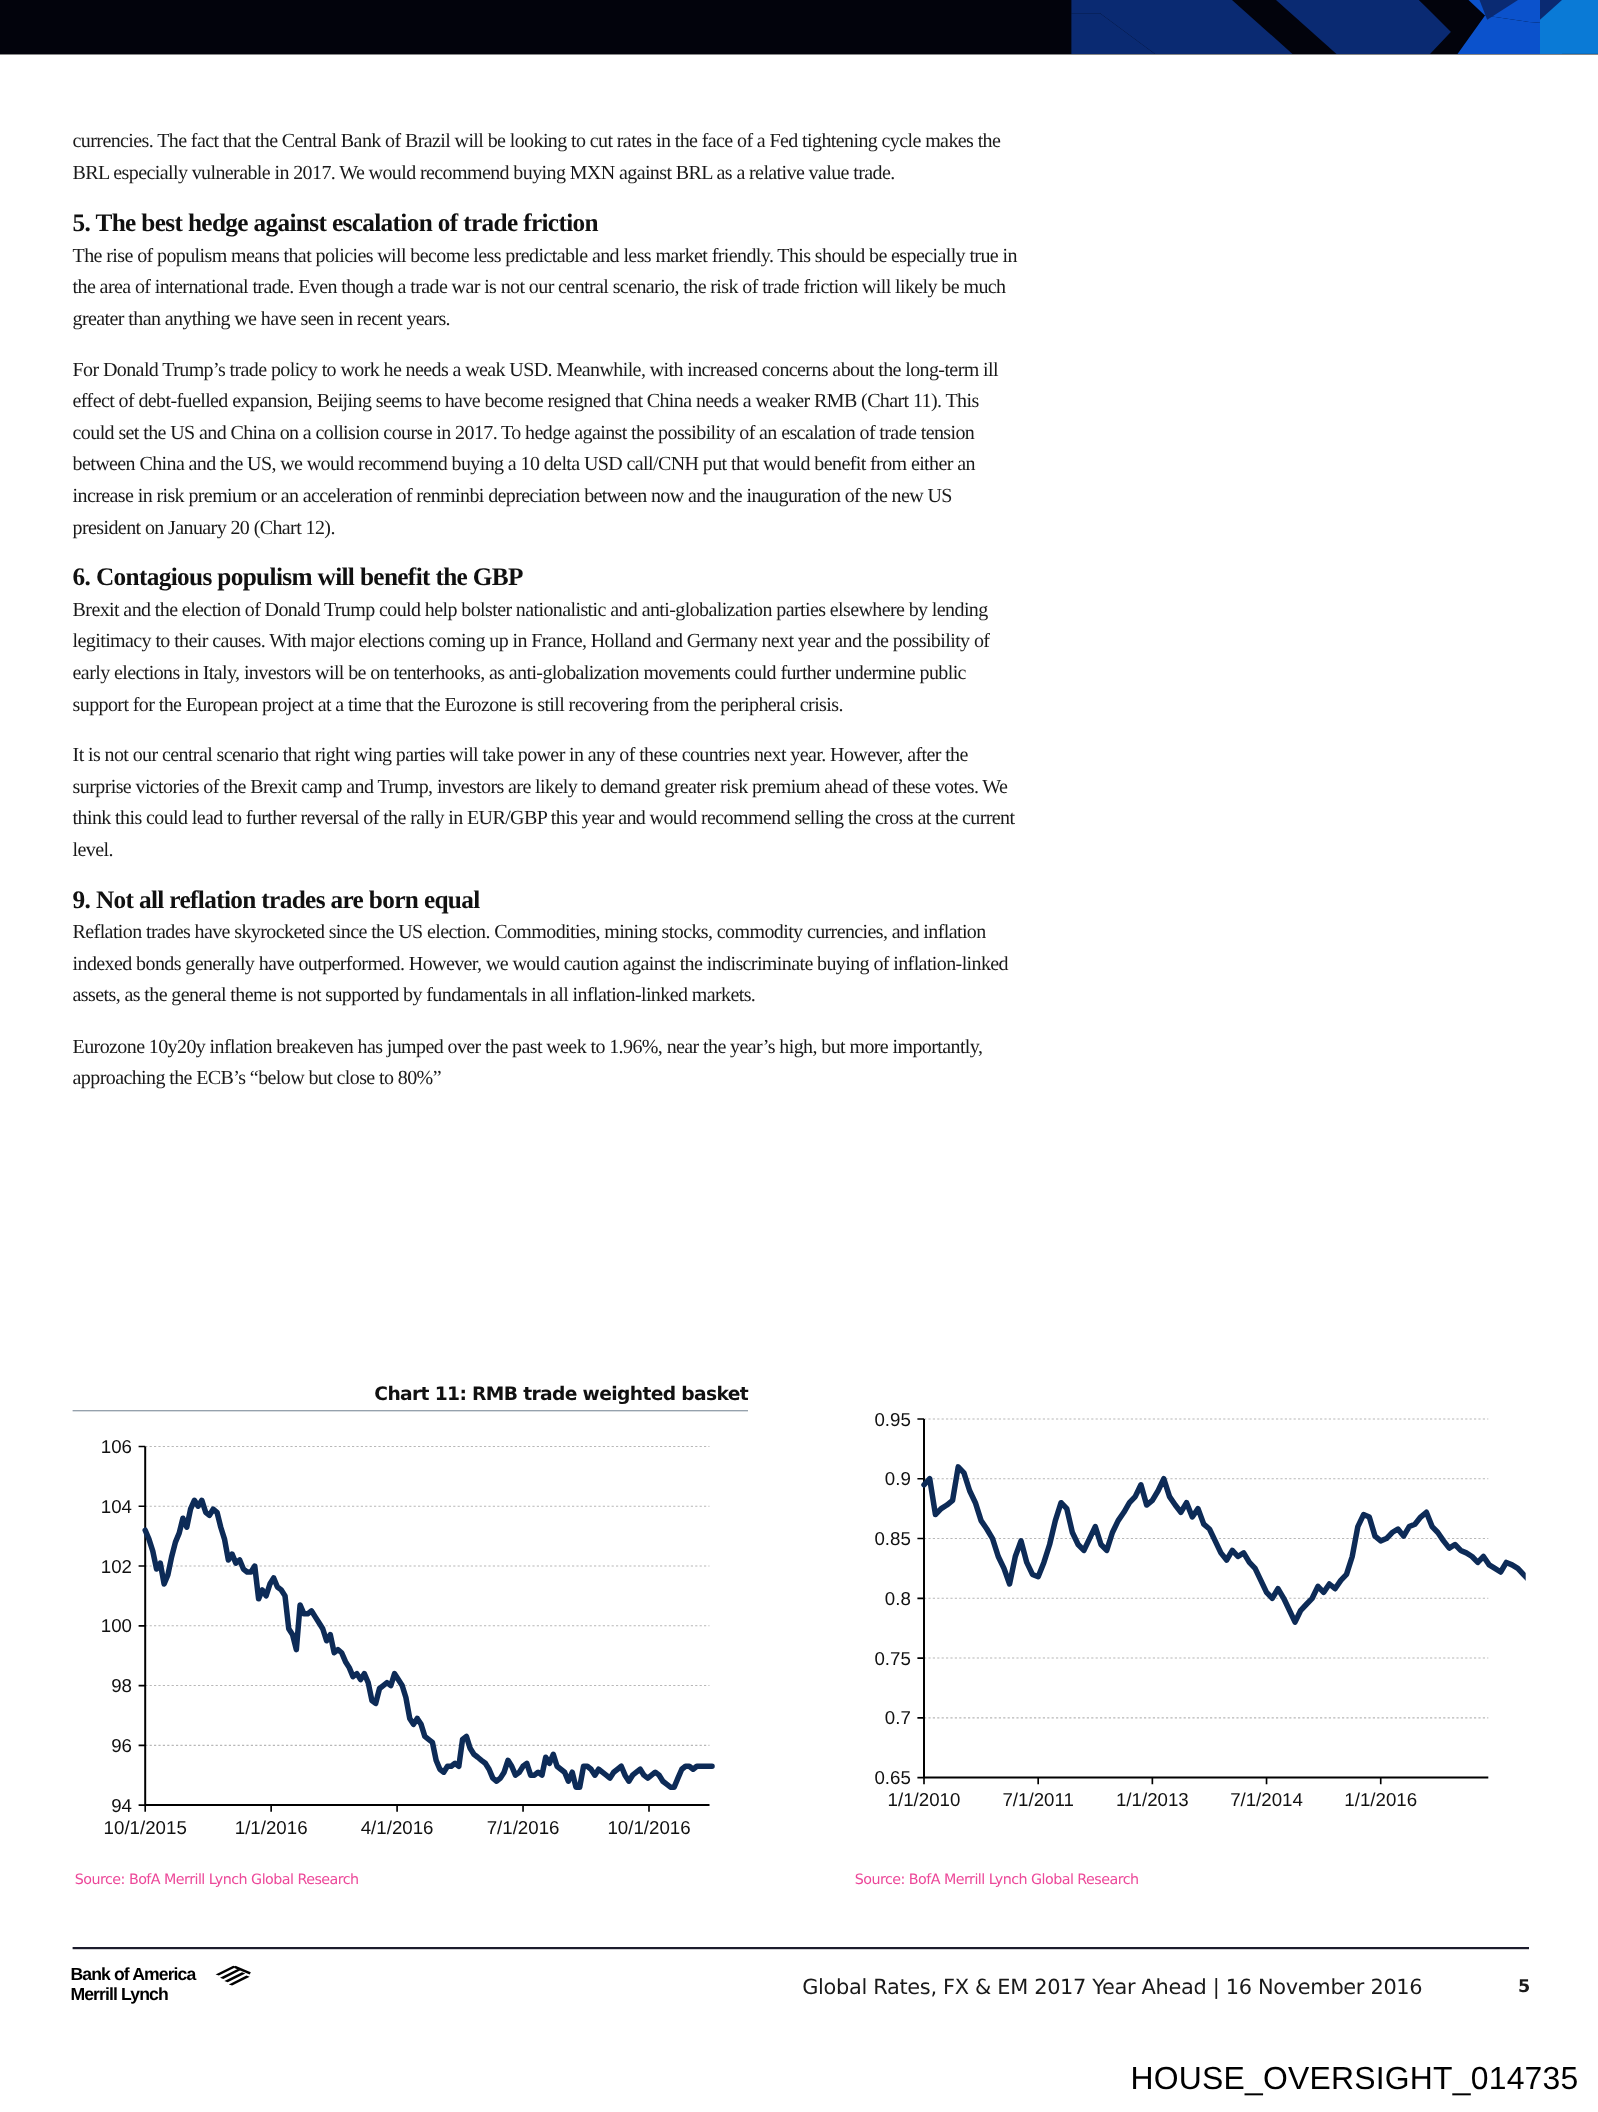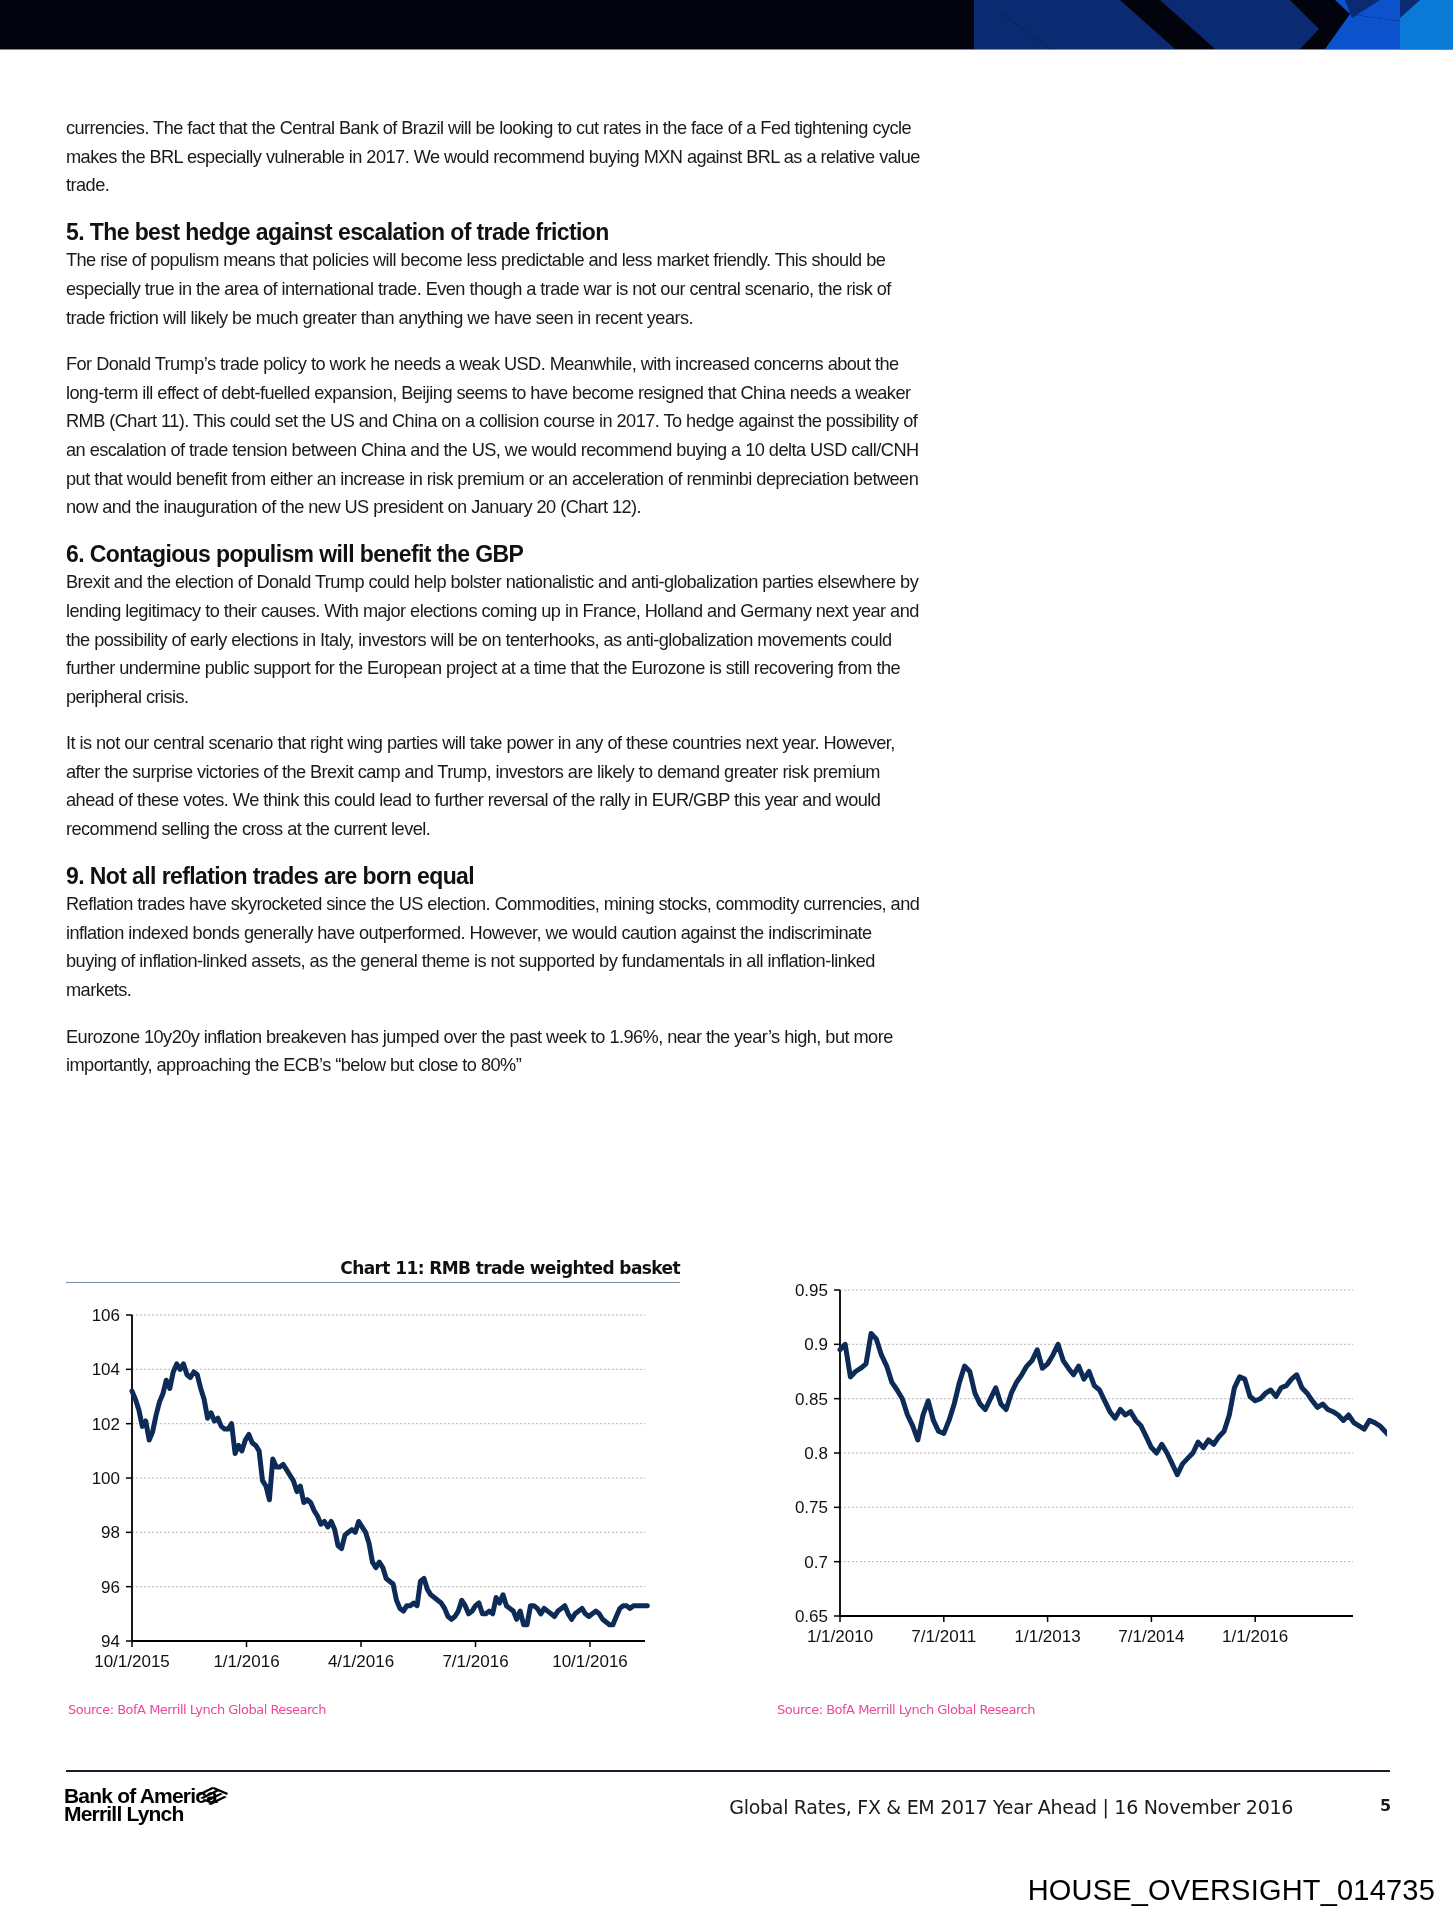--- a/index.html
+++ b/index.html
@@ -1,27 +1,27 @@
 <!DOCTYPE html>
 <html><head>
 <meta charset="utf-8">
 <style>
   html, body { margin:0; padding:0; background:#ffffff; }
   body { width:1453px; height:1920px; position:relative; overflow:hidden; font-family:"DejaVu Sans", sans-serif; color:#1a1a1a; }
   .topbar { position:absolute; left:0; top:0; width:1453px; height:49px; background:#02030c; overflow:hidden; border-bottom:1px solid #888; }
   .topbar svg { position:absolute; left:0; top:0; }
-  .body-text { position:absolute; left:66px; width:860px; top:114px; font-family:Liberation Sans, sans-serif; font-size:18.2px; line-height:28.6px; letter-spacing:-0.55px; color:#1a1a1a; }
+  .body-text { position:absolute; left:66px; width:860px; top:114px; font-family:Liberation Serif, serif; font-size:18.2px; line-height:28.6px; letter-spacing:-0.55px; color:#1a1a1a; }
   .body-text p { margin:0 0 18px 0; }
   .body-text h3 { margin:0; font-size:23px; font-weight:bold; line-height:28.6px; letter-spacing:-0.6px; color:#111; }
   .chart { position:absolute; top:1258px; }
   .chart-title { font-family:"DejaVu Sans", sans-serif; font-weight:bold; font-size:17px; letter-spacing:-0.6px; color:#111; padding:0 0 4px 2px; border-bottom:1.5px solid #7d8c9a; white-space:nowrap;text-align:right; }
   .chart svg { display:block; }
   .chart-source { font-family:"DejaVu Sans", sans-serif; font-size:13px; letter-spacing:-0.5px; color:#ec4899; position:absolute; left:2px; }
   .footer-rule { position:absolute; left:66px; top:1770px; width:1324px; height:2px; background:#1c1c2c; }
-  .logo { position:absolute; left:64px; top:1787px; font-family:"Liberation Sans", sans-serif; font-weight:bold; font-size:21px; line-height:18px; letter-spacing:-0.8px; color:#000; }
+  .logo { position:absolute; left:64px; top:1787px; font-family:"Liberation Sans", sans-serif; font-weight:bold; font-size:16px; line-height:18px; letter-spacing:-0.8px; color:#000; }
   .logo-flag { position:absolute; left:130px; top:-2px; }
   .footer-text { position:absolute; right:160px; top:1796px; font-family:"DejaVu Sans", sans-serif; font-size:19px; letter-spacing:-0.3px; color:#1a1a1a; white-space:nowrap; }
   .page-num { position:absolute; left:1380px; top:1796px; font-family:"DejaVu Sans", sans-serif; font-weight:bold; font-size:16px; color:#1a1a1a; }
   .bates { position:absolute; right:18px; top:1874px; font-family:"Liberation Sans", sans-serif; font-size:29px; color:#000; letter-spacing:0.2px; }
 </style>
 </head>
 <body>
 
 <div class="topbar">
   <svg width="1453" height="49" viewBox="0 0 1453 49">

